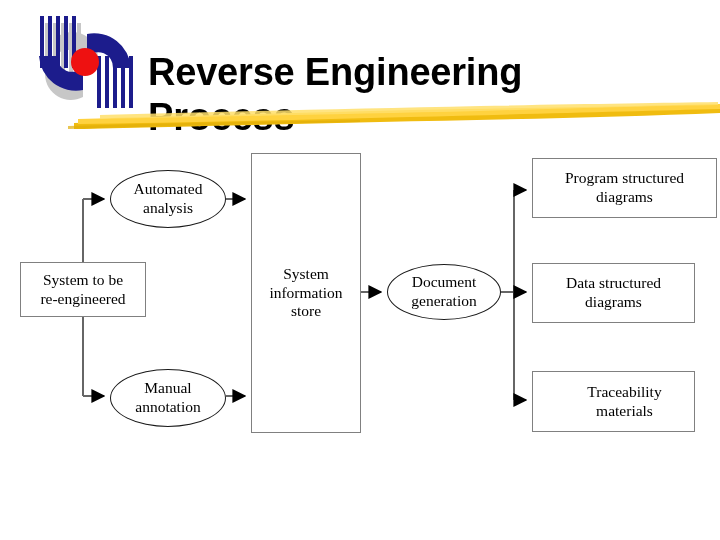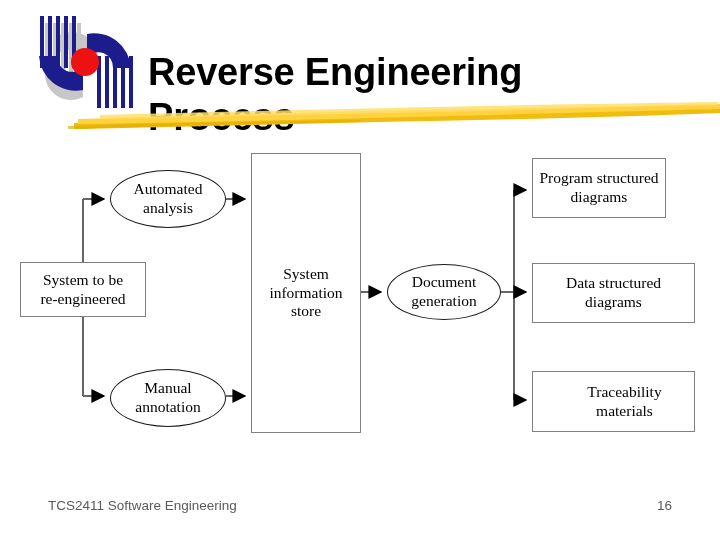--- a/index.html
+++ b/index.html
@@ -73,21 +73,21 @@
     border: 1.3px solid #1a1a1a;
     border-radius: 50%;
   }
 
   
   #node-system-reeng { left: 20px;  top: 262px; width: 126px; height: 55px; align-items: center; }
   #node-automated    { left: 110px; top: 170px; width: 116px; height: 58px; }
   #node-manual       { left: 110px; top: 369px; width: 116px; height: 58px; }
   #node-info-store   { left: 251px; top: 153px; width: 110px; height: 280px; }
   #node-docgen       { left: 387px; top: 264px; width: 114px; height: 56px; }
-  #node-program-diag { left: 532px; top: 158px; width: 134px; height: 60px; }
+  #node-program-diag { left: 532px; top: 158px; width: 185px; height: 60px; }
   #node-data-diag    { left: 532px; top: 263px; width: 163px; height: 60px; }
   #node-trace-mat    { left: 532px; top: 371px; width: 163px; height: 61px; padding-left: 22px; }
 
   #node-info-store .label { display: block; }
 
   
   #footer {
     position: absolute;
     left: 48px;
     top: 498px;
@@ -230,18 +230,14 @@
     </span>
   </div>
 
   <div class="node box" id="node-trace-mat">
     <span>
       <span>Traceability</span><br>
       <span>materials</span>
     </span>
   </div>
 
-  <div id="footer">
-    <span>TCS2411 Software Engineering</span>
-    <span>16</span>
-  </div>
 
 </div>
 
 </body></html>

